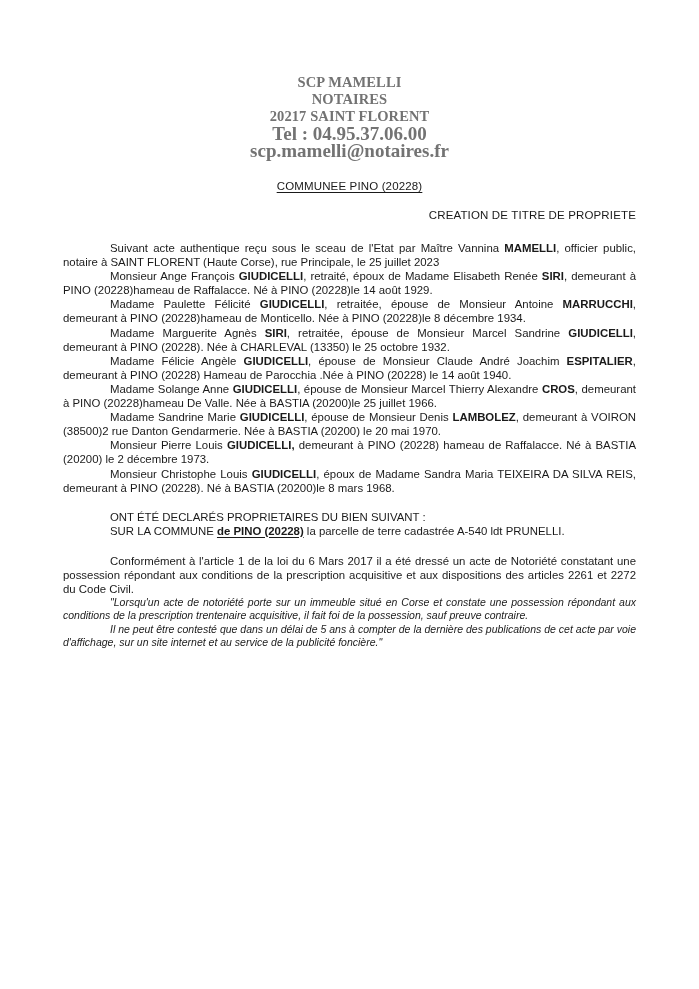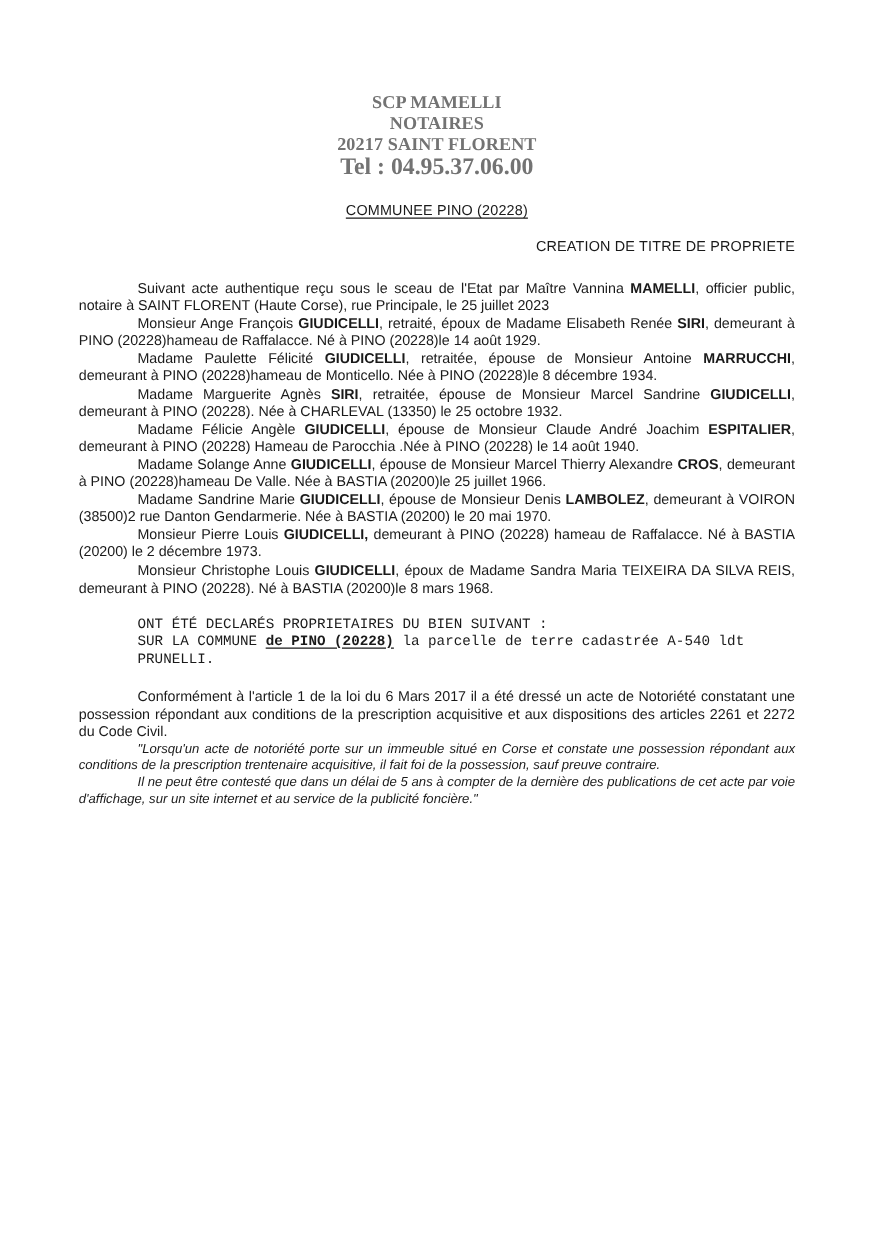--- a/index.html
+++ b/index.html
@@ -88,21 +88,20 @@
   .u-bold {
     font-weight: bold;
     text-decoration: underline;
     text-underline-offset: 1.5px;
   }
 
   
   .declaration {
     margin-top: 15px;
     padding-left: 47px;
-    font-family: Liberation Mono, monospace;
   }
   .declaration .decl-line {
     display: block;
     font-size: 11.4px;
     line-height: 14.1px;
     text-align: left;
   }
 
   
   .conformity {
@@ -134,20 +133,21 @@
 </head>
 <body>
 
 <div class="page">
 
   <header class="letterhead">
     <span class="lh-line lh-strong">SCP MAMELLI</span>
     <span class="lh-line lh-strong">NOTAIRES</span>
     <span class="lh-line lh-strong">20217 SAINT FLORENT</span>
     <span class="lh-line lh-plain">Tel : 04.95.37.06.00</span>
+    <span class="lh-line lh-plain">scp.mamelli@notaires.fr</span>
   </header>
 
   <div class="commune-heading">
     <span>COMMUNEE PINO (20228)</span>
   </div>
 
   <div class="doc-heading">
     <span>CREATION DE TITRE DE PROPRIETE</span>
   </div>
 

